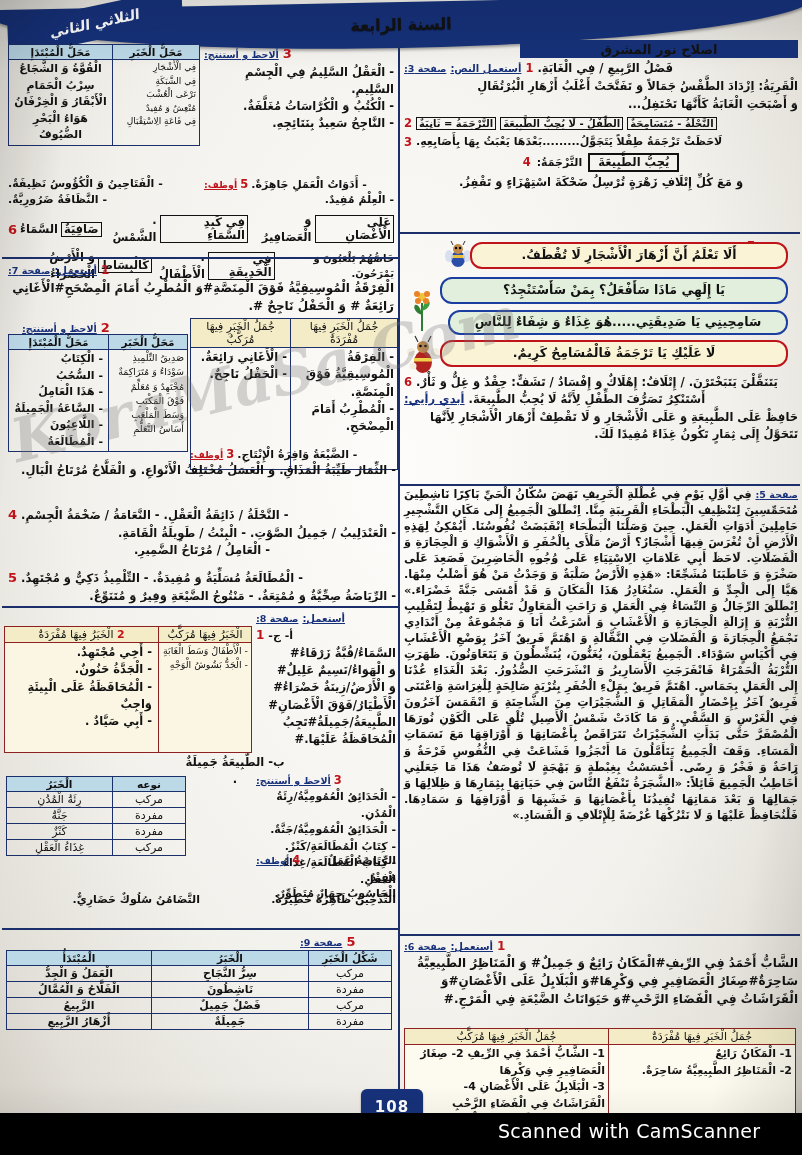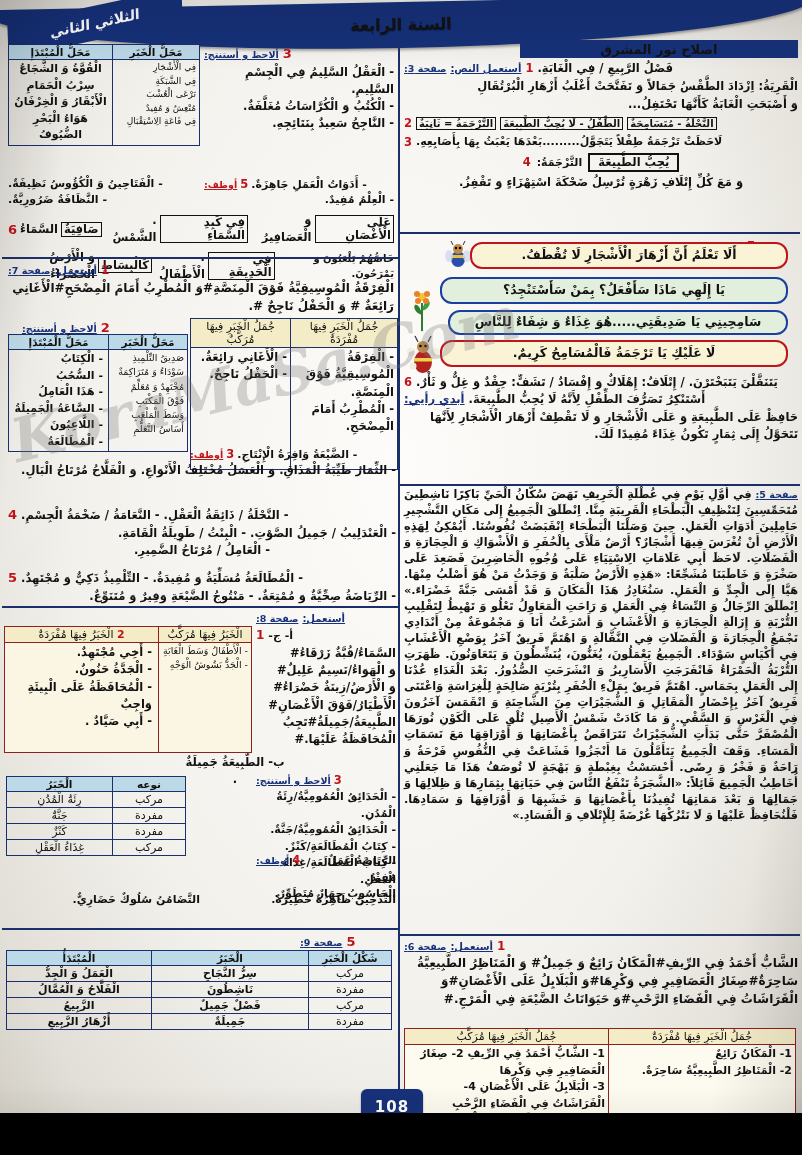--- a/index.html
+++ b/index.html
@@ -583,13 +583,14 @@
 
   <div id="wm">KoraMaSa.Com</div>
 
   <div id="pgBadge" class="blk">
     <span>108</span>
   </div>
 
   <div id="scanshade"></div>
 
   <div id="csbar" class="blk"></div>
+  <div id="cslabel">Scanned with CamScanner</div>
 </div>
 
 </body></html>

